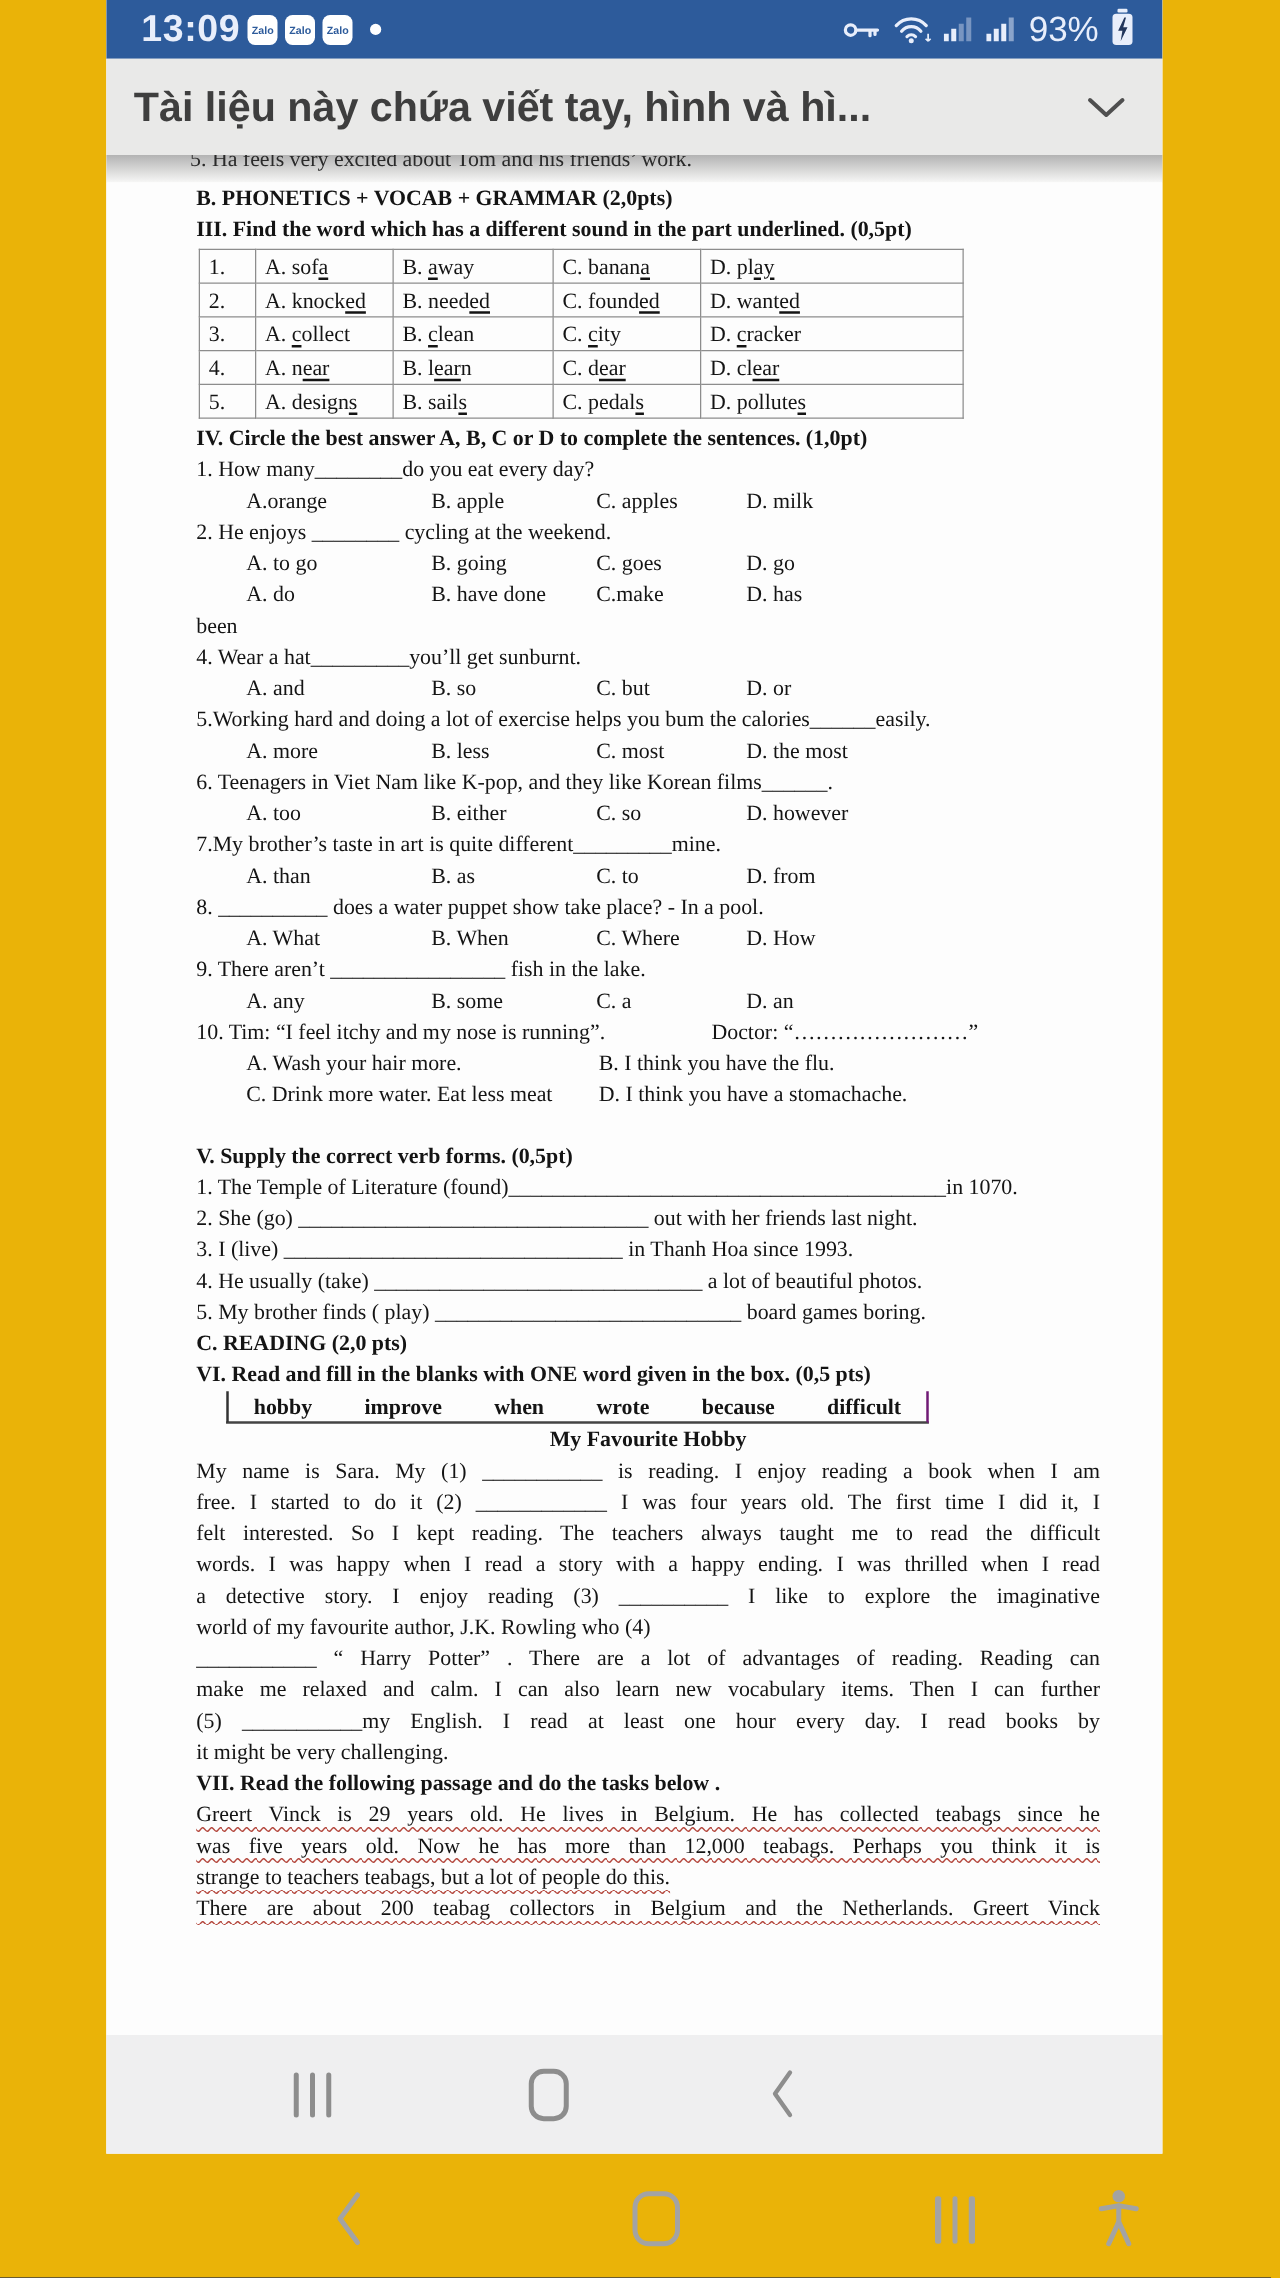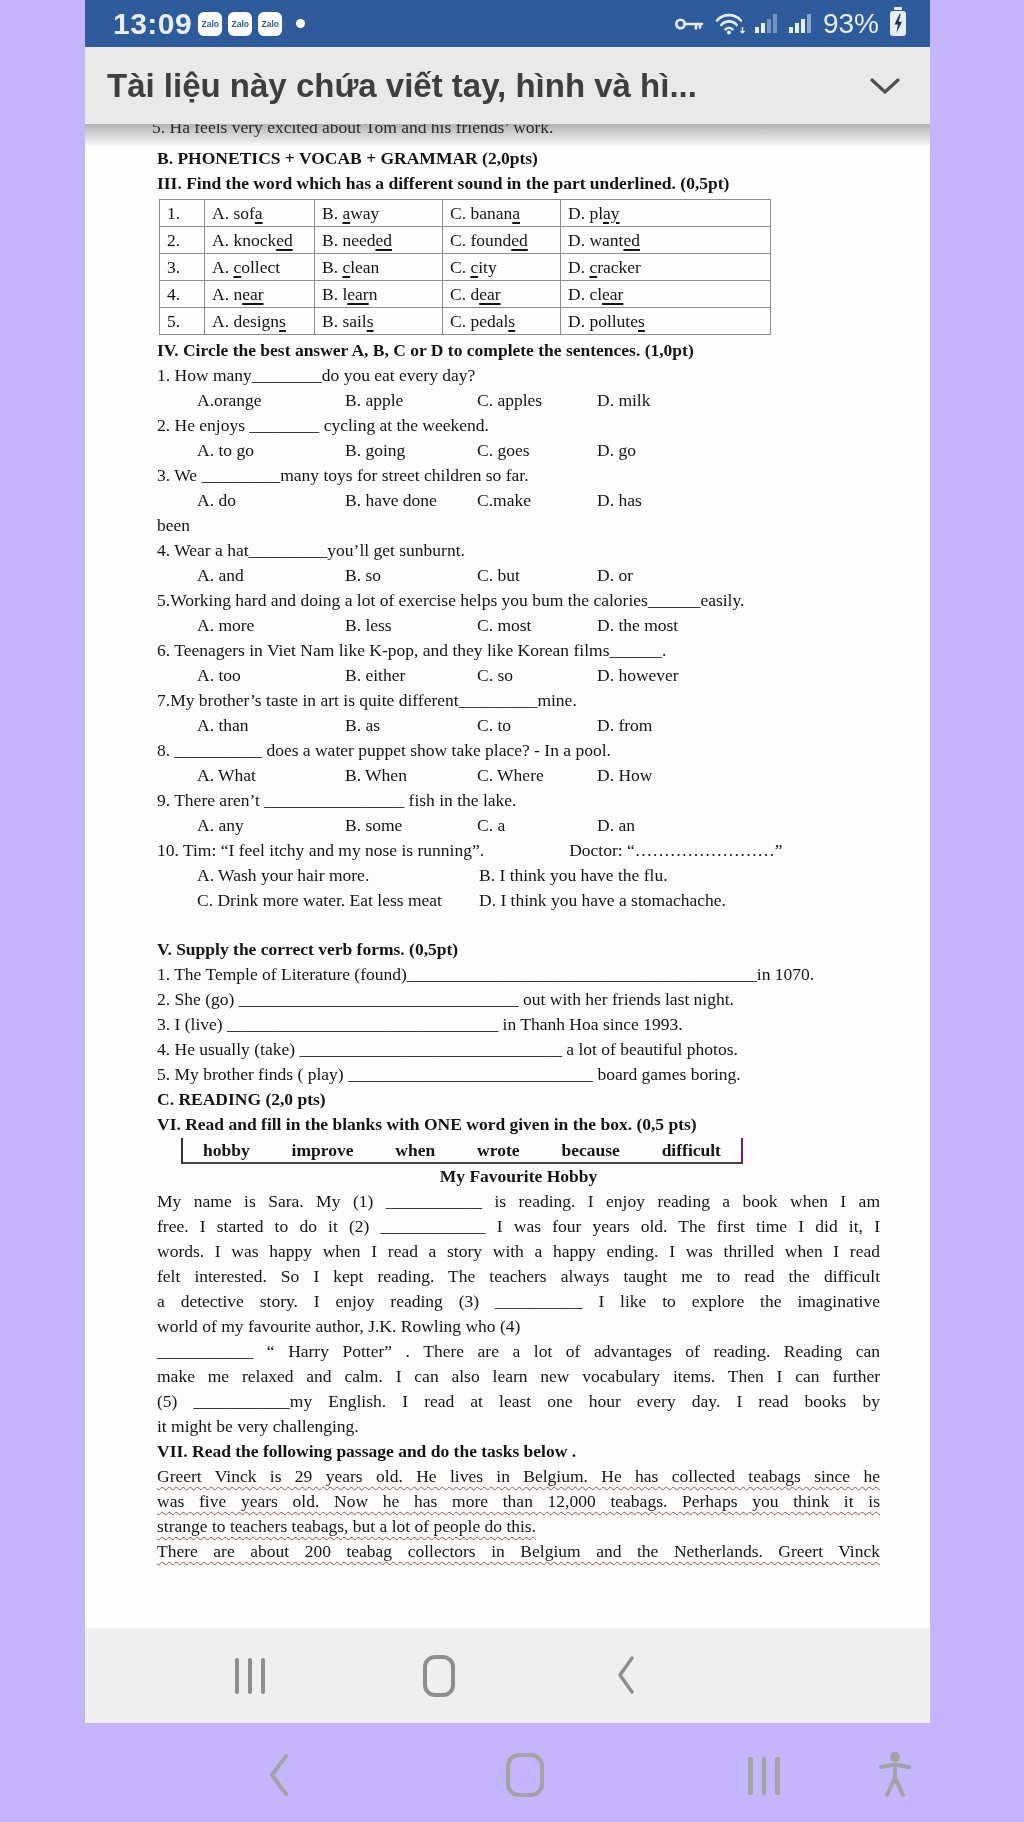--- a/index.html
+++ b/index.html
@@ -1,16 +1,16 @@
 <!DOCTYPE html>
 <html><head>
 <meta charset="utf-8">
 <style>
   html,body{margin:0;padding:0;background:#000;}
-  .stage{position:relative;width:1024px;height:1822px;background:#c4b5fd;overflow:hidden;
+  .stage{position:relative;width:1024px;height:1822px;background:#eab308;overflow:hidden;
          font-family:"Liberation Sans",sans-serif;}
   .phone{position:absolute;left:85px;top:0;width:845px;height:1723px;background:#fdfdfd;overflow:hidden;}
 
   
   .statusbar{position:absolute;left:0;top:0;width:100%;height:47px;background:#2d5b9b;
              display:flex;align-items:center;justify-content:space-between;
              padding:0 24px 0 28px;box-sizing:border-box;color:#e8eefb;}
   .sb-left{display:flex;align-items:center;}
   .sb-time{font-size:30px;font-weight:700;letter-spacing:.5px;line-height:1;}
   .zalo{display:inline-block;width:24px;height:24px;background:#fff;border-radius:6px;
@@ -184,21 +184,20 @@
             <span class="opt">C. apples</span>
             <span class="opt">D. milk</span>
           </div>
           <div class="line">2. He enjoys ________ cycling at the weekend.</div>
           <div class="opts">
             <span class="opt">A. to go</span>
             <span class="opt">B. going</span>
             <span class="opt">C. goes</span>
             <span class="opt">D. go</span>
           </div>
-          <div class="line">3. We _________many toys for street children so far.</div>
           <div class="opts">
             <span class="opt">A. do</span>
             <span class="opt">B. have done</span>
             <span class="opt">C.make</span>
             <span class="opt">D. has</span>
           </div>
           <div class="line">been</div>
           <div class="line">4. Wear a hat_________you’ll get sunburnt.</div>
           <div class="opts">
             <span class="opt">A. and</span>
@@ -268,22 +267,22 @@
           <span class="bw">improve</span>
           <span class="bw">when</span>
           <span class="bw">wrote</span>
           <span class="bw">because</span>
           <span class="bw">difficult</span>
         </div>
       <div class="ptitle">My Favourite Hobby</div>
       <div id="s6">
           <div class="pline jl">My name is Sara. My (1) ___________ is reading. I enjoy reading a book when I am</div>
           <div class="pline jl">free. I started to do it (2) ____________ I was four years old. The first time I did it, I</div>
+          <div class="pline jl">felt interested. So I kept reading. The teachers always taught me to read the difficult</div>
           <div class="pline jl">words. I was happy when I read a story with a happy ending. I was thrilled when I read</div>
-          <div class="pline jl">felt interested. So I kept reading. The teachers always taught me to read the difficult</div>
           <div class="pline jl">a detective story. I enjoy reading (3) __________ I like to explore the imaginative</div>
           <div class="pline">world of my favourite author, J.K. Rowling who (4)</div>
           <div class="pline jl">___________ “ Harry Potter” . There are a lot of advantages of reading. Reading can</div>
           <div class="pline jl">make me relaxed and calm. I can also learn new vocabulary items. Then I can further</div>
           <div class="pline jl">(5) ___________my English. I read at least one hour every day. I read books by</div>
           <div class="pline">it might be very challenging.</div>
         </div>
       <div class="h">VII. Read the following passage and do the tasks below .</div>
       <div id="s7">
           <div class="pline jl wavy">Greert Vinck is 29 years old. He lives in Belgium. He has collected teabags since he</div>

